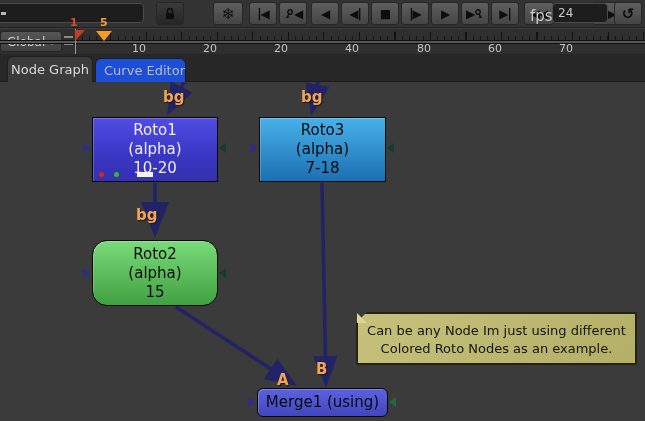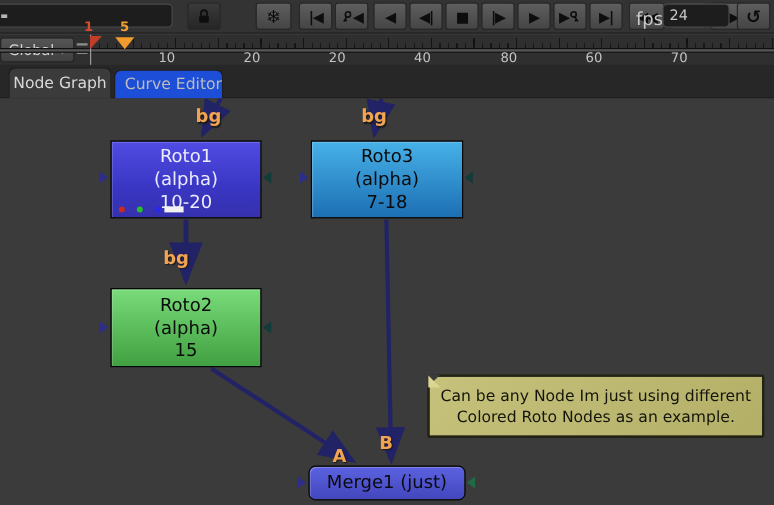--- a/index.html
+++ b/index.html
@@ -234,34 +234,34 @@
     <div class="node" style="left:259px; top:35px; width:127px; height:65px;
          background:linear-gradient(#47b1e8,#1c6fb3); color:#0a0a0a;">
       <div class="l">Roto3</div>
       <div class="l">(alpha)</div>
       <div class="l">7-18</div>
     </div>
     <span class="conn" style="left:250px; top:61px; border-top:5px solid transparent; border-bottom:5px solid transparent; border-left:7px solid #2d2d8a;"></span>
     <span class="conn" style="left:387px; top:61px; border-top:5px solid transparent; border-bottom:5px solid transparent; border-right:7px solid #123c38;"></span>
 
     <div class="node" style="left:92px; top:158px; width:126px; height:66px;
-         background:linear-gradient(#79db79,#41a041); color:#0a0a0a;">
+         background:linear-gradient(#79db79,#41a041); color:#0a0a0a;border-radius:15px;">
       <div class="l">Roto2</div>
       <div class="l">(alpha)</div>
       <div class="l">15</div>
     </div>
     <span class="conn" style="left:83px; top:186px; border-top:5px solid transparent; border-bottom:5px solid transparent; border-left:7px solid #2d2d8a;"></span>
     <span class="conn" style="left:219px; top:186px; border-top:5px solid transparent; border-bottom:5px solid transparent; border-right:7px solid #123c38;"></span>
 
     <div class="note">
       <div>Can be any Node Im just using different</div>
       <div>Colored Roto Nodes as an example.</div>
     </div>
 
     <div class="node" style="left:257px; top:306px; width:131px; height:29px; border-radius:6px;
          background:linear-gradient(#5c61e0,#4247bd); color:#0a0a0a;">
-      <div class="l">Merge1 (just)</div>
+      <div class="l">Merge1 (using)</div>
     </div>
     <span class="conn" style="left:248px; top:315px; border-top:5px solid transparent; border-bottom:5px solid transparent; border-left:7px solid #2d2d8a;"></span>
     <span class="conn" style="left:389px; top:315px; border-top:5px solid transparent; border-bottom:5px solid transparent; border-right:7px solid #1e6b46;"></span>
 
   </div>
 </div>
 
 </body></html>

